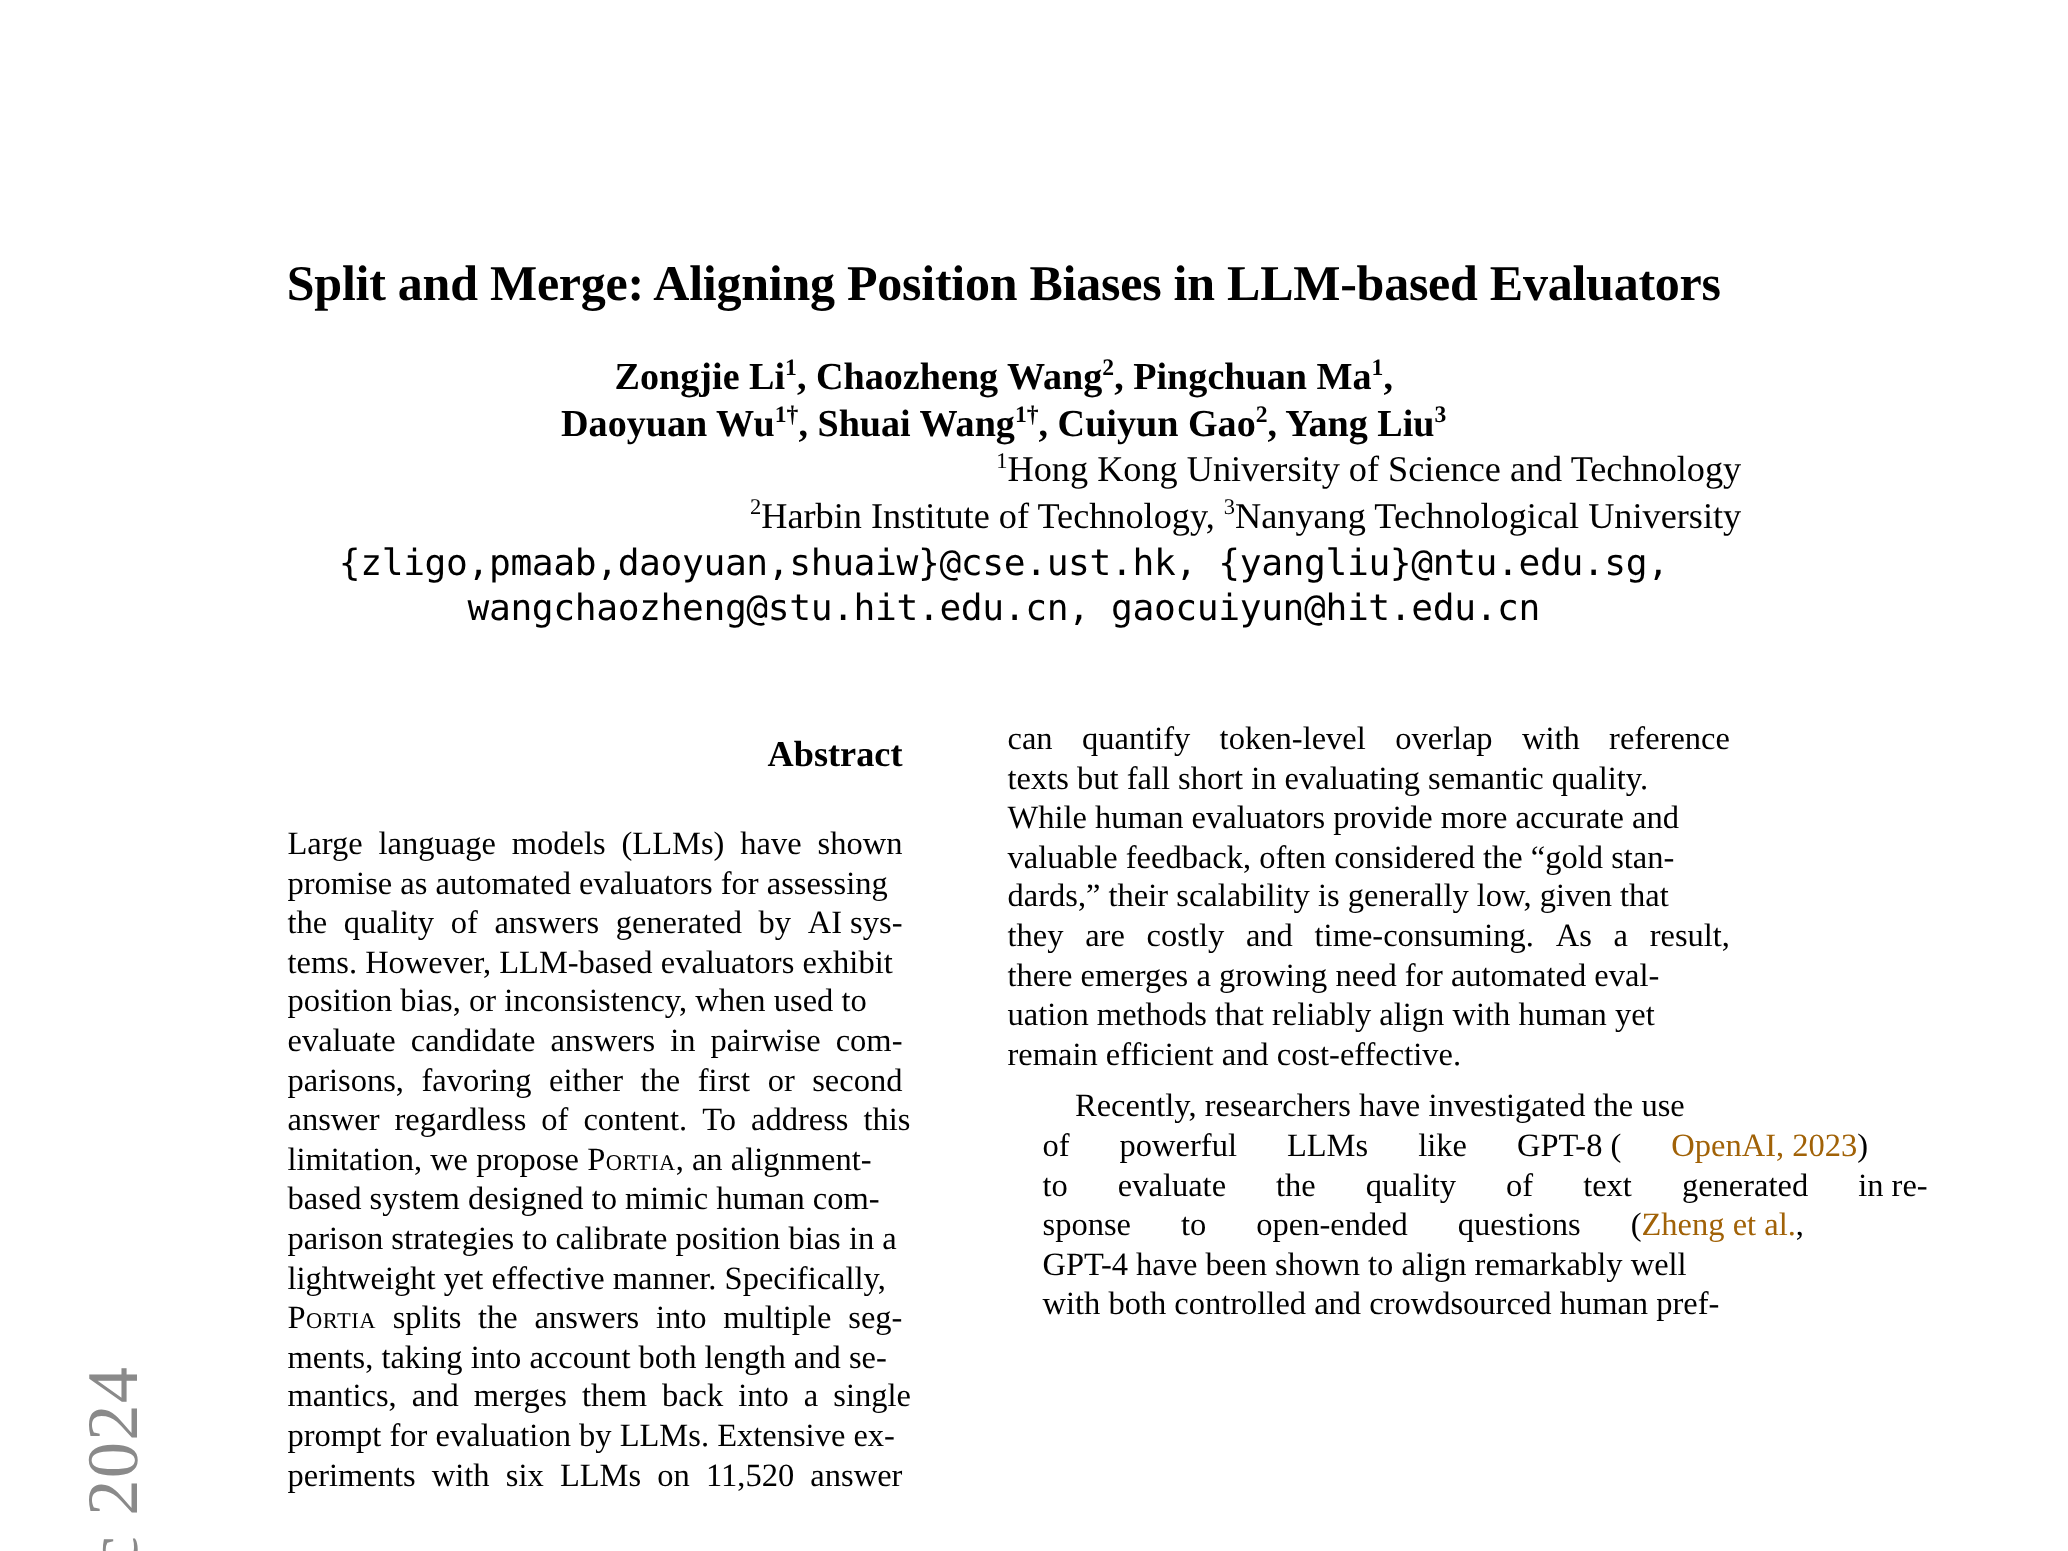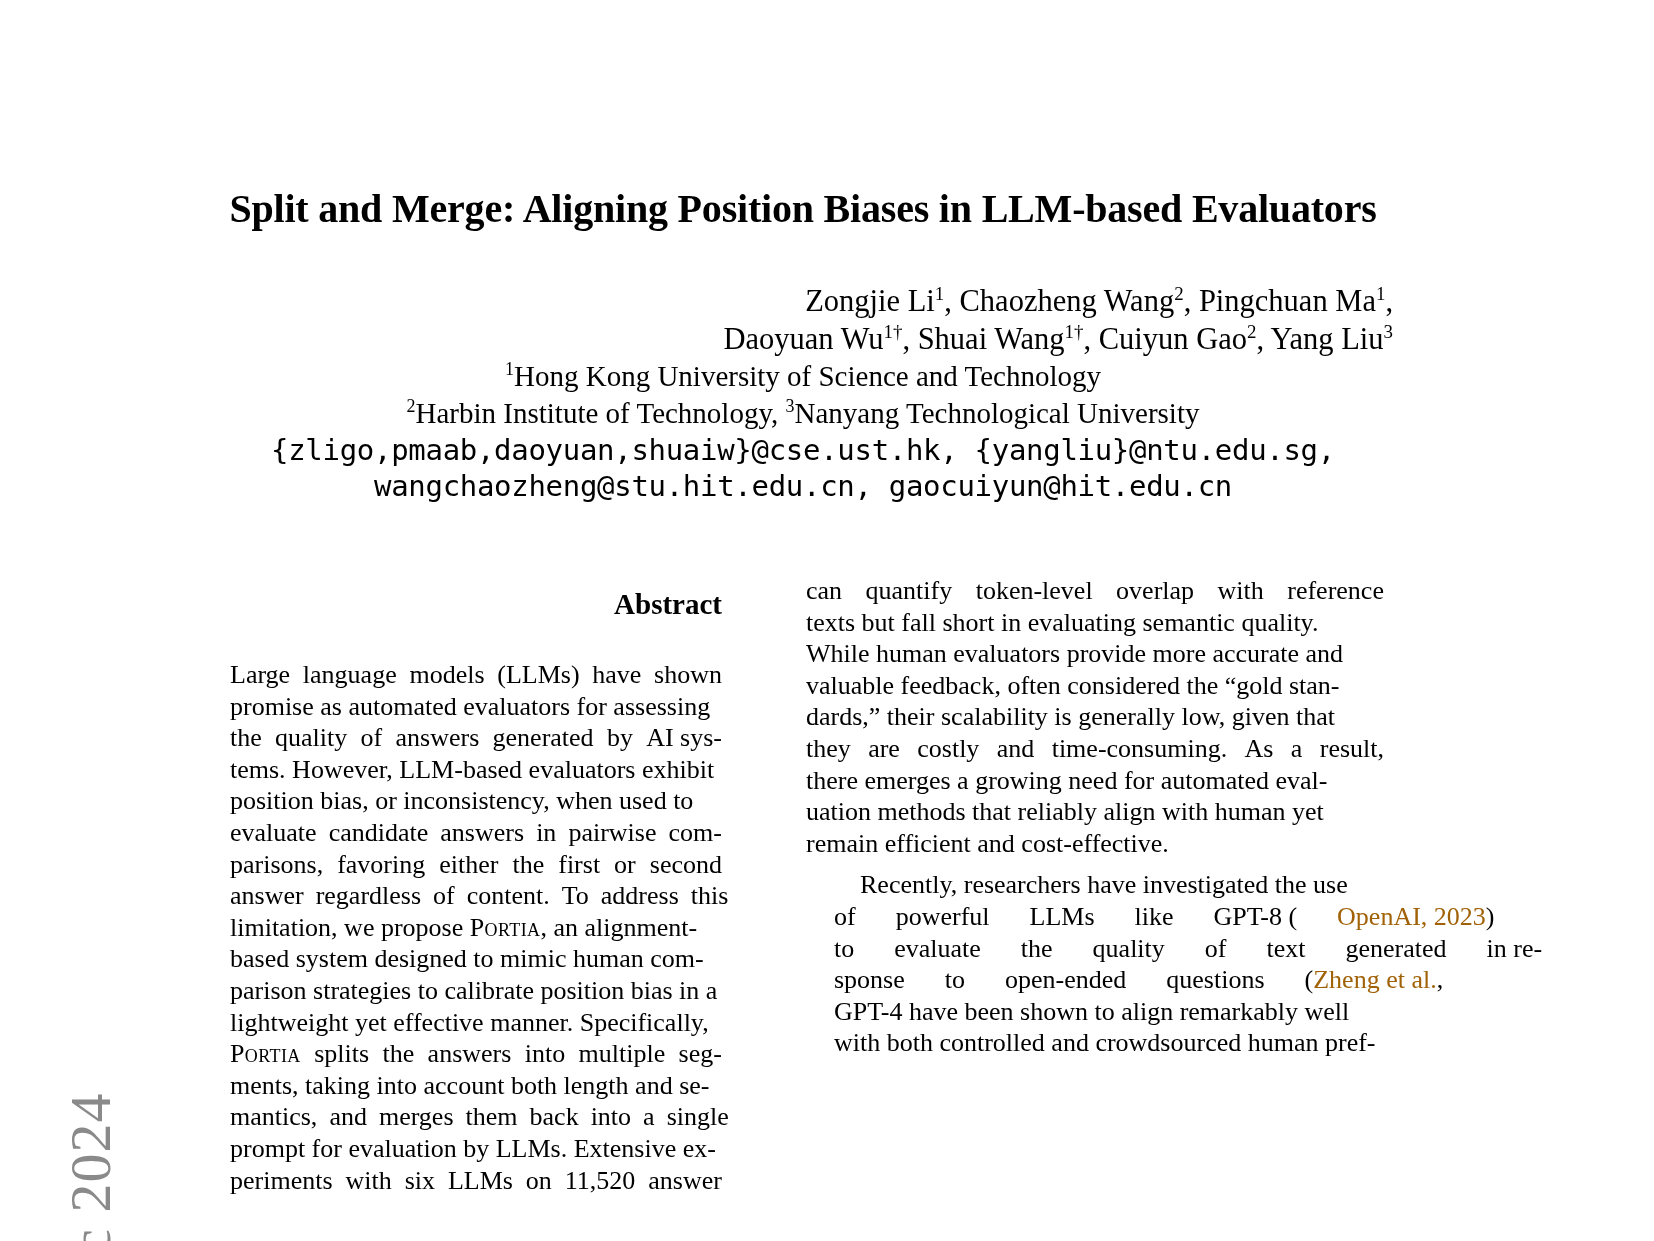--- a/index.html
+++ b/index.html
@@ -44,49 +44,49 @@
     position: absolute;
     left: 0;
     top: 0;
     width: 1654px;
     height: 1241px;
   }
 
   #title-block {
     position: absolute;
     left: 213px;
-    top: 184px;
+    top: 202px;
     width: 1180px;
     text-align: center;
   }
   #paper-title {
     font-weight: bold;
     font-size: 40px;
     line-height: 50px;
     letter-spacing: -0.2px;
   }
 
   #author-block {
     position: absolute;
     left: 213px;
     top: 282px;
     width: 1180px;
     text-align: center;
   }
   .author-line {
-    font-weight: normal;
+    font-weight: bold;
     font-size: 30.5px;
     line-height: 38px;
     white-space: nowrap;
-    text-align: right;
   }
   .affil-line {
     font-size: 29px;
     line-height: 37px;
     white-space: nowrap;
+    text-align: right;
   }
   .email-line {
     font-family: "DejaVu Sans Mono", "Liberation Mono", monospace;
     font-size: 29px;
     line-height: 36px;
     white-space: nowrap;
     letter-spacing: -0.3px;
   }
   sup {
     font-size: 0.62em;

